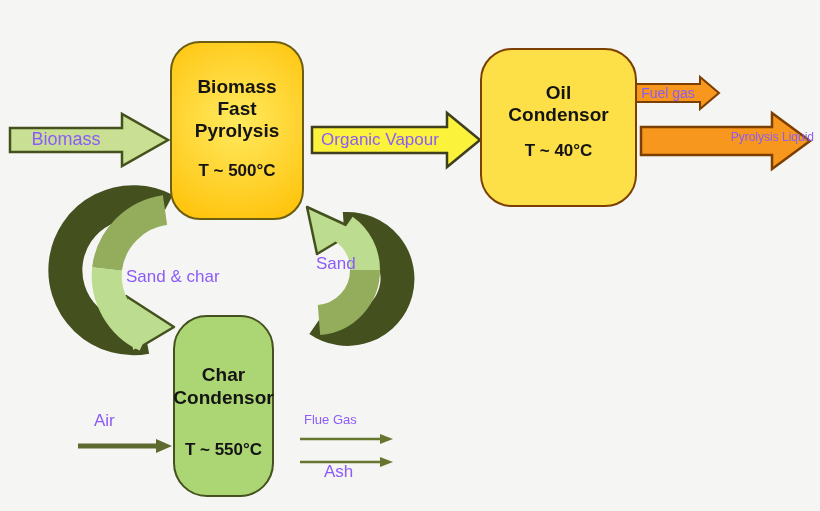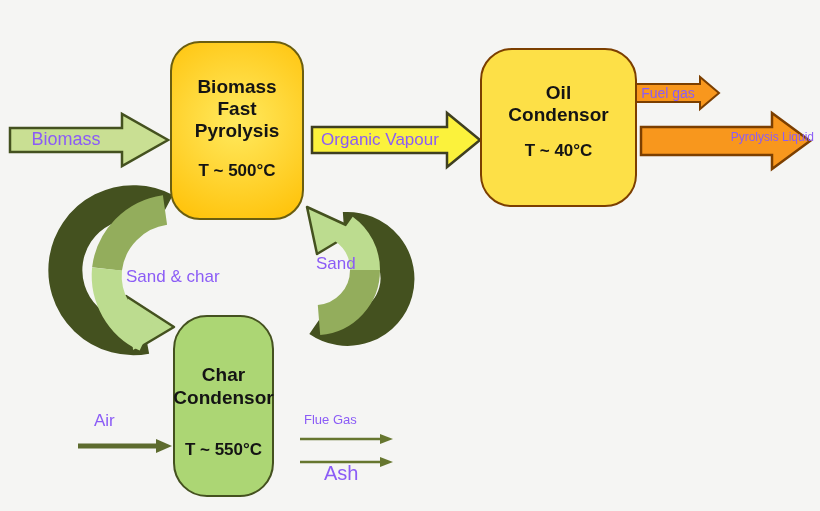--- a/index.html
+++ b/index.html
@@ -36,21 +36,21 @@
   #combustor-box .temp{margin-top:31px;}
   .flow-label{position:absolute; color:#8b5cf6; white-space:nowrap;}
   #biomass-label{left:10px; top:129px; width:112px; text-align:center; font-size:18px;}
   #organic-vapour-label{left:313px; top:130px; width:134px; text-align:center; font-size:17px;}
   #fuel-gas-label{left:637px; top:85px; width:62px; text-align:center; font-size:14px;}
   #pyrolysis-liquid-label{left:642px; top:130px; width:130px; text-align:right; font-size:12px;margin-left:42px;}
   #sand-char-label{left:126px; top:267px; font-size:17px;}
   #sand-label{left:316px; top:254px; font-size:17px;}
   #air-label{left:94px; top:403px; font-size:17px;margin-top:8px;}
   #flue-gas-label{left:304px; top:412px; font-size:13px;}
-  #ash-label{left:324px; top:462px; font-size:20px;}
+  #ash-label{left:324px; top:462px; font-size:17px;}
 </style>
 </head>
 <body>
 
 <div id="stage">
 
   <svg id="flow-svg" viewBox="0 0 820 511">
 
     <g>
       <path d="M 165 210 A 68 68 0 1 0 146 337" fill="none" stroke="#44511F" stroke-width="34"></path>

